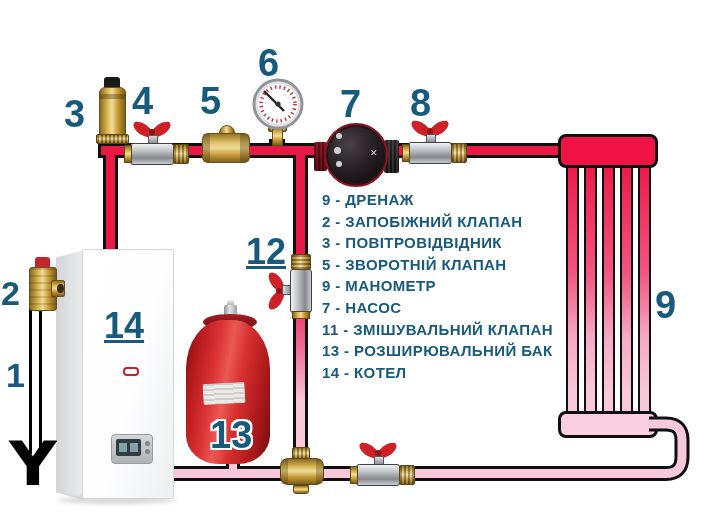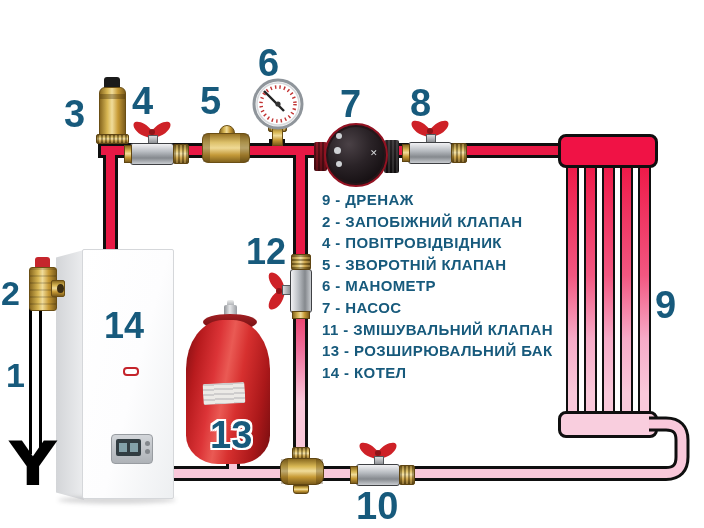--- a/index.html
+++ b/index.html
@@ -6,21 +6,21 @@
   #stage{position:relative;width:704px;height:528px;background:#ffffff;overflow:hidden;
          font-family:"Liberation Sans",sans-serif;}
   #stage *{box-sizing:border-box;}
   .abs{position:absolute;}
   
   .pipe{position:absolute;border:3px solid #0f0f0f;}
   .patch{position:absolute;}
   
   .num{position:absolute;font-weight:bold;color:#175a7c;line-height:1;
        font-family:"Liberation Sans",sans-serif;}
-  .fs38{font-size:38px;} .fs34{font-size:34px;} .fs36{font-size:36px;}
+  .fs38{font-size:38px;} .fs34{font-size:34px;} .fs36{font-size:36px;text-decoration:underline;}
   .outlined{text-shadow:-2px 0 0 #fff,2px 0 0 #fff,0 -2px 0 #fff,0 2px 0 #fff,
             -2px -2px 0 #fff,2px 2px 0 #fff,-2px 2px 0 #fff,2px -2px 0 #fff;}
   
   #legend{position:absolute;left:322px;top:189px;margin:0;padding:0;list-style:none;
           color:#175a7c;font-weight:bold;font-size:15px;line-height:21.6px;letter-spacing:.4px;}
   
   .brassV{background:linear-gradient(180deg,#8a6a20 0%,#d9b855 30%,#f0dc9a 48%,#c79a35 72%,#7c5d1c 100%);}
   .brassH{background:linear-gradient(90deg,#8a6a20 0%,#d9b855 30%,#f0dc9a 48%,#c79a35 72%,#7c5d1c 100%);}
   .ridged{background-image:repeating-linear-gradient(90deg,rgba(0,0,0,.30) 0 2px,rgba(255,255,255,.12) 2px 4px),
           linear-gradient(180deg,#8a6a20 0%,#d9b855 30%,#f0dc9a 48%,#c79a35 72%,#7c5d1c 100%);}
@@ -195,27 +195,26 @@
   <div class="num fs38" style="left:64px;top:95px;">3</div>
   <div class="num fs38" style="left:132px;top:82px;">4</div>
   <div class="num fs38" style="left:200px;top:82px;">5</div>
   <div class="num fs38" style="left:258px;top:44px;">6</div>
   <div class="num fs38" style="left:340px;top:85px;">7</div>
   <div class="num fs38" style="left:410px;top:84px;">8</div>
   <div class="num fs38" style="left:655px;top:286px;">9</div>
   <div class="num fs36" style="left:246px;top:234px;">12</div>
   <div class="num fs38 outlined" style="left:210px;top:416px;">13</div>
   <div class="num fs36" style="left:104px;top:308px;">14</div>
-  <div class="num fs38" style="left:356px;top:487px;">10</div>
 
   <ul id="legend">
     <li>9 - ДРЕНАЖ</li>
     <li>2 - ЗАПОБІЖНИЙ КЛАПАН</li>
-    <li>4 - ПОВІТРОВІДВІДНИК</li>
+    <li>3 - ПОВІТРОВІДВІДНИК</li>
     <li>5 - ЗВОРОТНІЙ КЛАПАН</li>
-    <li>6 - МАНОМЕТР</li>
+    <li>9 - МАНОМЕТР</li>
     <li>7 - НАСОС</li>
     <li>11 - ЗМІШУВАЛЬНИЙ КЛАПАН</li>
     <li>13 - РОЗШИРЮВАЛЬНИЙ БАК</li>
     <li>14 - КОТЕЛ</li>
   </ul>
 
 </div>
 
 </body></html>

